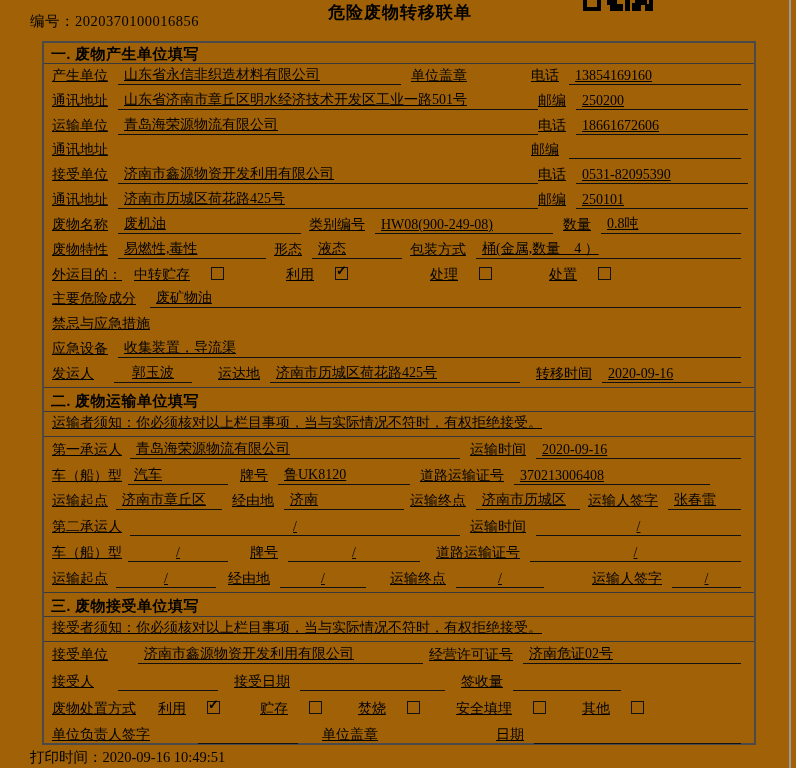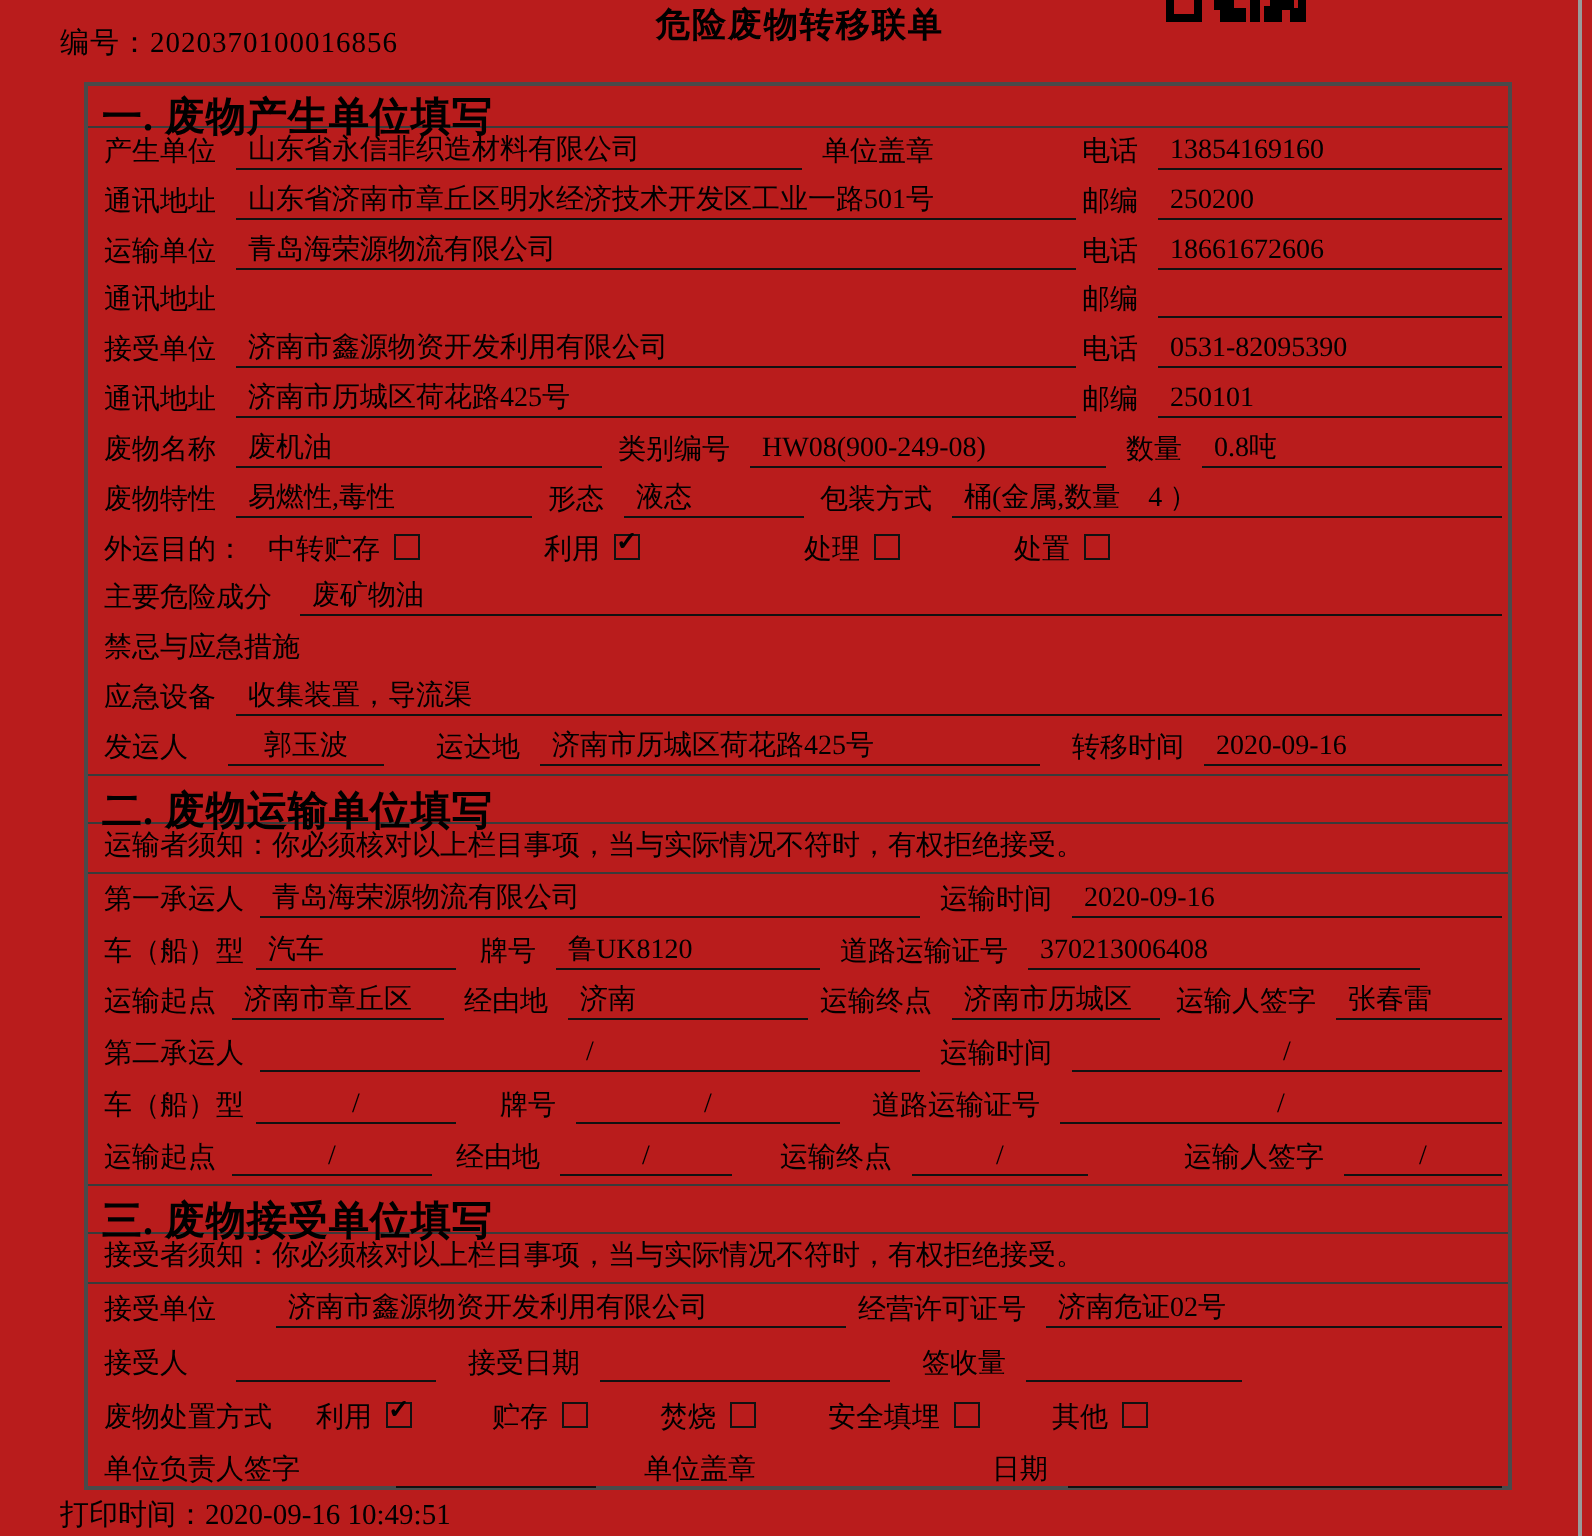--- a/index.html
+++ b/index.html
@@ -2,42 +2,42 @@
 <html><head>
 <meta charset="utf-8">
 <style>
   * { box-sizing: border-box; margin: 0; padding: 0; }
   html,body { background:#ffffff; }
   body {
     width:796px; height:768px;
     font-family:"Liberation Serif","DejaVu Serif",serif;
     color:#000; font-size:14px;
   }
-  .page { position:relative; width:796px; height:768px; overflow:hidden; background:#b91c1c; }
+  .page { position:relative; width:796px; height:768px; overflow:hidden; background:#a16207; }
   .doc-number { position:absolute; left:30px; top:12px; font-size:14.5px; letter-spacing:0.5px; }
   .doc-title { position:absolute; left:328px; top:1px; font-size:17px; font-weight:bold; letter-spacing:1px; }
   .qr { position:absolute; left:583px; top:0; }
   .page-edge { position:absolute; left:789px; top:0; width:2px; height:768px; background:#9a9a9a; }
 
   .form { position:absolute; left:42px; top:41px; width:714px; height:704px;
           border:2px solid #4a4a4a; display:flex; flex-direction:column; }
-  .sec-head { font-weight:bold; font-size:20px; padding:2px 6px 0 7px;
+  .sec-head { font-weight:bold; font-size:15px; padding:2px 6px 0 7px;
               border-bottom:1.5px solid #3a3a3a; height:21px; flex:0 0 auto; letter-spacing:0.5px;}
   .sec-head.mid { border-top:1.5px solid #3a3a3a; height:25px; padding-top:4px; }
-  .row { display:flex; align-items:flex-end; padding:0 3px 4px 8px; flex:0 0 auto; overflow:hidden; }
+  .row { display:flex; align-items:flex-end; padding:0 13px 4px 8px; flex:0 0 auto; overflow:hidden;text-decoration:underline; }
   .r1 { height:24.85px; }
   .r2 { height:25.8px; }
   .r3 { height:26.6px; }
   .notice { border-bottom:1.5px solid #3a3a3a; height:25px; align-items:center; padding-top:2px; }
   .lbl { white-space:nowrap; margin-right:10px; flex:0 0 auto; }
   .val { border-bottom:1px solid #111; white-space:nowrap; padding:0 2px 0 6px;
          flex:0 0 auto; min-height:17px; overflow:hidden; }
   .val.c { text-align:center; padding:0; }
   .grow { flex:1 1 auto; }
-  .cbg { display:flex; align-items:center; white-space:nowrap; flex:0 0 auto; }
+  .cbg { display:flex; align-items:center; white-space:nowrap; flex:0 0 auto;gap:14px; }
   .box { display:inline-block; width:13px; height:13px; border:1.5px solid #111;
          margin-left:7px; margin-bottom:2px; position:relative; flex:0 0 auto; }
   .box .ck { position:absolute; left:0; top:-4px; font-size:13px; font-weight:bold; line-height:13px; }
   .footer { position:absolute; left:30px; top:748px; font-size:14.5px; }
 </style>
 </head>
 <body>
 
 <div class="page">
 

